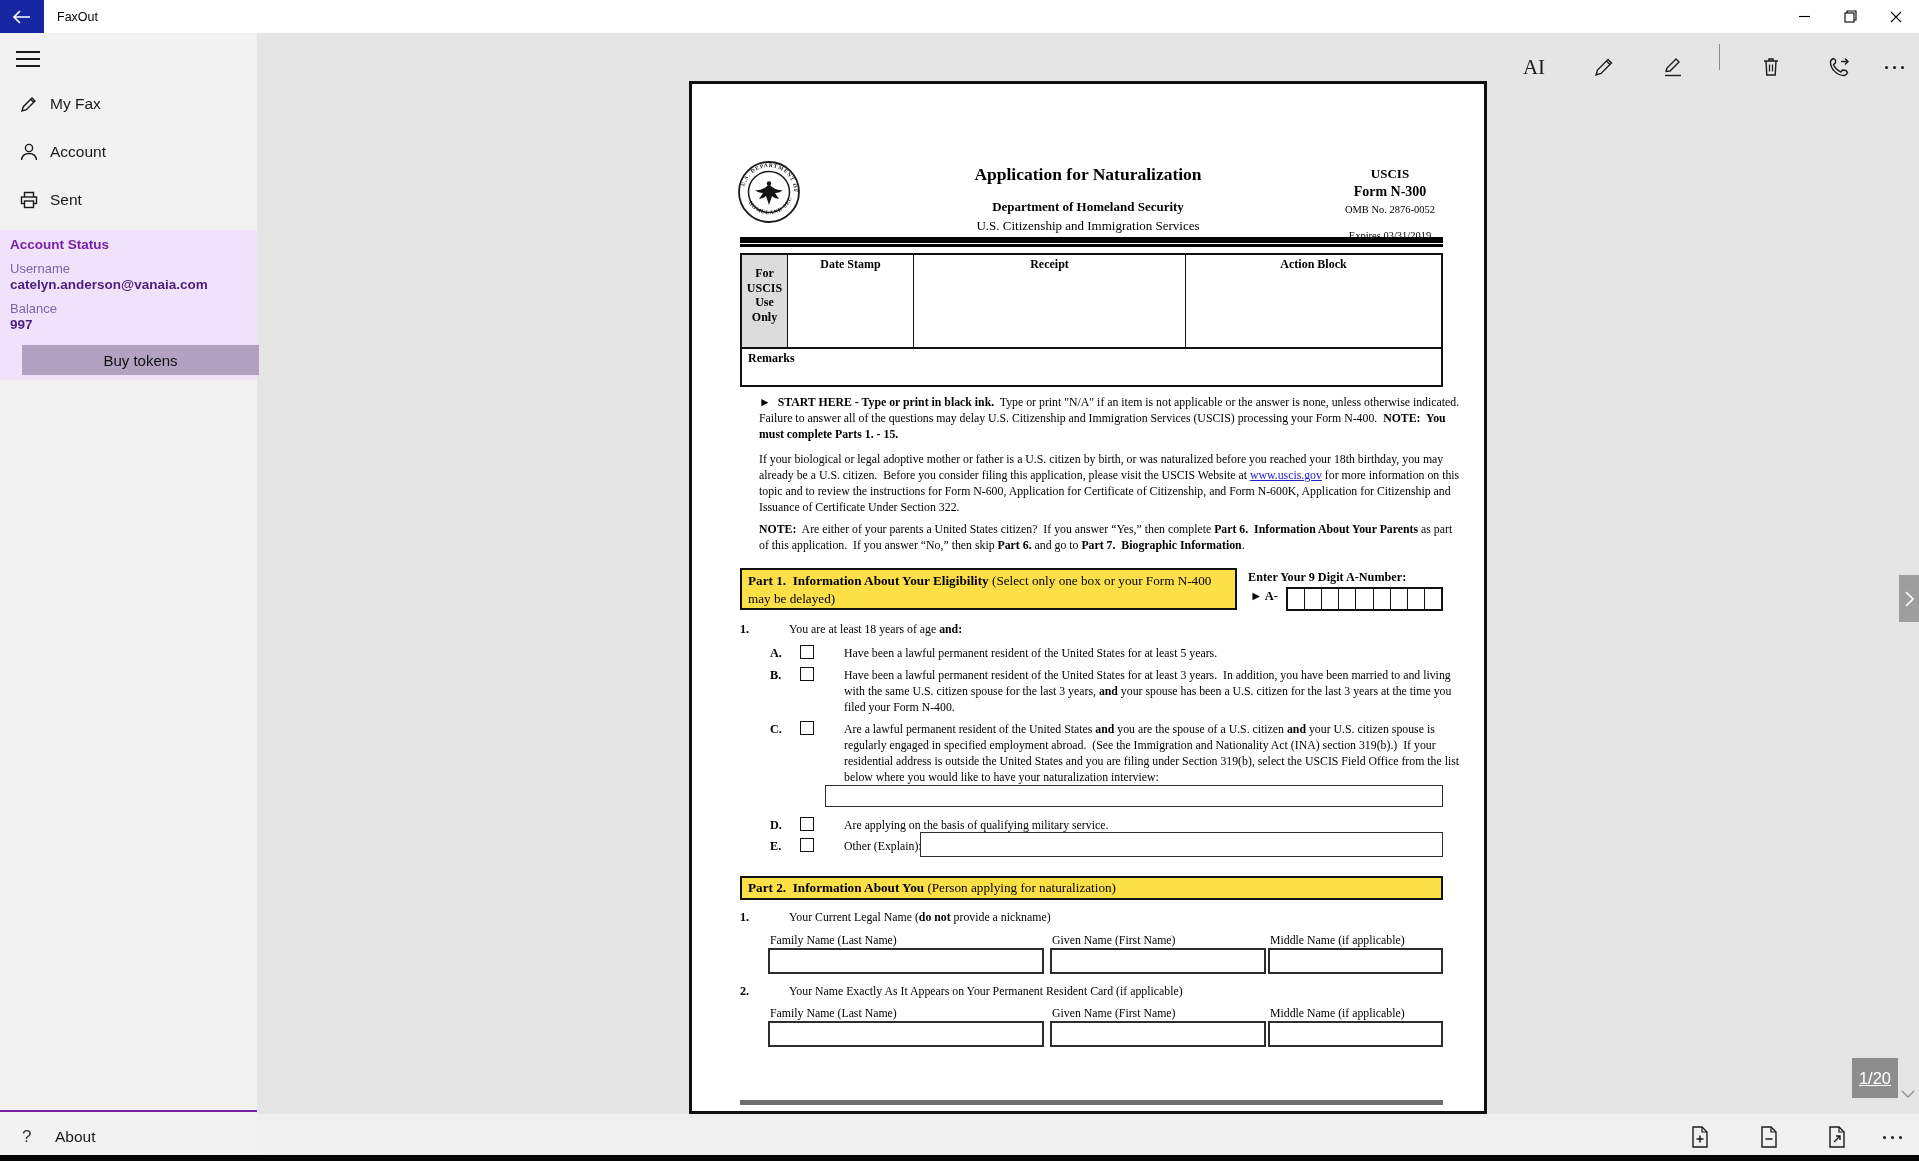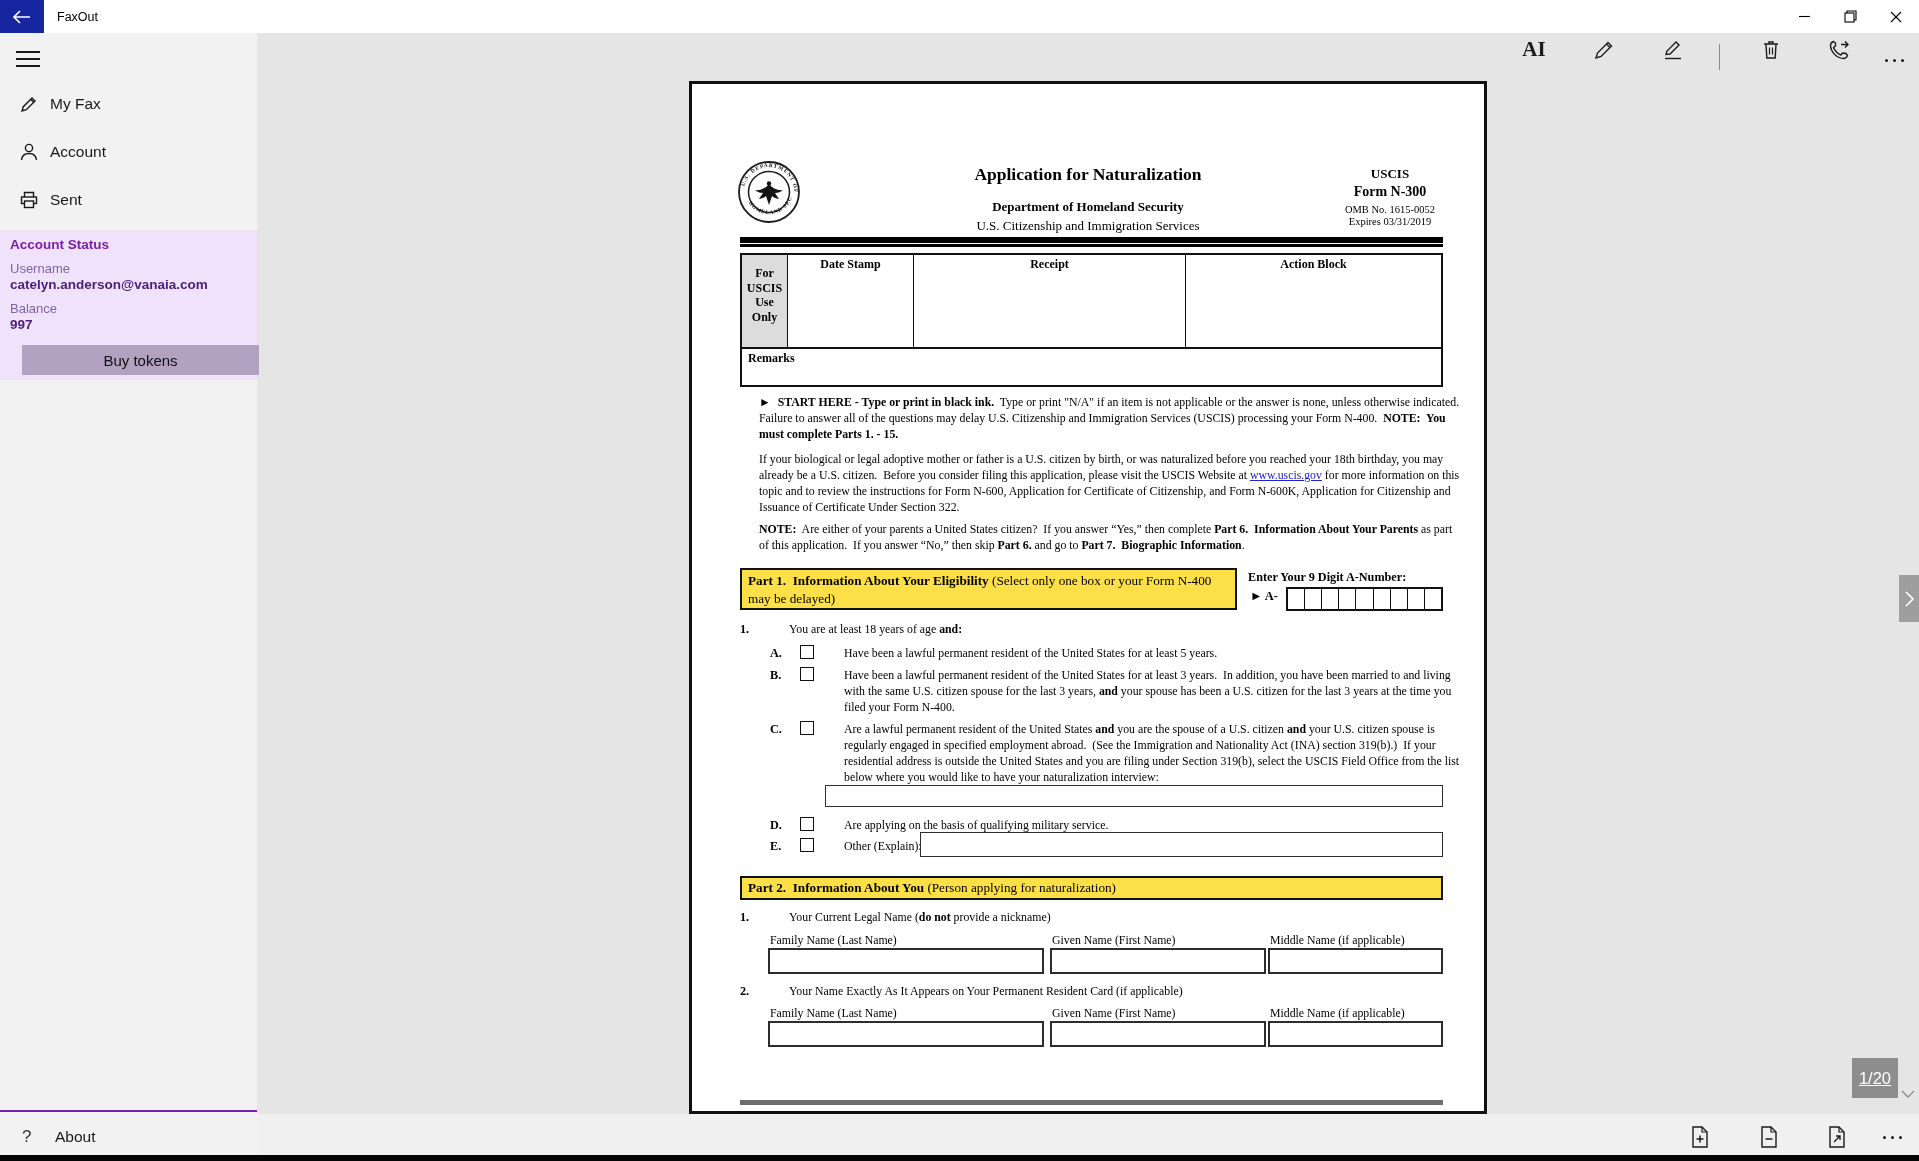--- a/index.html
+++ b/index.html
@@ -34,22 +34,22 @@
   .acct-value { font-size:13.5px; font-weight:bold; color:#4b1e7d; margin-top:1px; }
   .buybtn { position:absolute; left:22px; top:115px; width:237px; height:30px; background:#b2a1c1; border:none;
             font-family:"Liberation Sans",sans-serif; font-size:15px; color:#111; cursor:pointer; }
 
   .about-divider { position:absolute; left:0; top:1077px; width:257px; height:2px; background:#7a1fa8; }
   .aboutrow { position:absolute; left:0; top:1085px; width:257px; height:37px; display:flex; align-items:center; cursor:pointer; }
   .aboutrow .qicon { position:absolute; left:22px; font-size:17px; color:#333; font-weight:400; }
   .aboutrow .alabel { position:absolute; left:55px; font-size:15.5px; color:#191919; }
 
   
-  .toolbtn { position:absolute; top:30px; width:36px; height:32px; display:flex; align-items:flex-end; justify-content:center;
-             color:#1c1c1c; cursor:pointer; z-index:25;font-weight:bold; }
+  .toolbtn { position:absolute; top:51px; width:36px; height:32px; display:flex; align-items:center; justify-content:center;
+             color:#1c1c1c; cursor:pointer; z-index:25; }
   .tool-sep { position:absolute; top:44px; left:1719px; width:1px; height:26px; background:#8a8a8a; z-index:25; }
   .ai-glyph { font-family:"Liberation Serif",serif; font-size:21px; color:#1c1c1c; }
   .dots { display:flex; gap:5px; }
   .dots i { width:3px; height:3px; background:#1c1c1c; border-radius:50%; display:block; }
 
   
   .bbtn { position:absolute; top:1121px; width:32px; height:32px; display:flex; align-items:center; justify-content:center;
           color:#1c1c1c; cursor:pointer; z-index:15; }
 
   
@@ -67,21 +67,21 @@
   .b { font-weight:bold; }
   .dtext { font-size:11.8px; line-height:15.9px; white-space:pre-wrap;margin-left:19px; }
   .doc-head-center { position:absolute; left:166px; top:80px; width:460px; text-align:center; }
   .doc-title { font-size:17.5px; font-weight:bold; }
   .doc-dept { font-size:13px; font-weight:bold; margin-top:14px; }
   .doc-agency { font-size:13px; margin-top:3px; }
   .doc-head-right { position:absolute; left:644px; top:82px; width:108px; text-align:center; }
   .dh-uscis { font-size:13px; font-weight:bold; }
   .dh-form { font-size:14px; font-weight:bold; margin-top:2px; }
   .dh-omb { font-size:10.5px; margin-top:4px; }
-  .dh-exp { font-size:10.5px; margin-top:1px; }
+  .dh-exp { font-size:10.5px; margin-top:15px; }
   .rule1 { position:absolute; left:48px; top:153px; width:703px; height:6px; background:#000; }
   .rule2 { position:absolute; left:48px; top:160px; width:703px; height:3px; background:#000; }
 
   .use-table { position:absolute; left:48px; top:169px; width:703px; height:134px; border:2.5px solid #111; display:flex; flex-direction:column; }
   .ut-row1 { display:flex; height:92px; }
   .ut-side { width:46px; background:#dcdcdc; border-right:1.5px solid #111; text-align:center; padding-top:11px;
              font-weight:bold; font-size:12px; line-height:14.5px; }
   .ut-cell { border-right:1.5px solid #111; text-align:center; padding-top:2px; font-weight:bold; font-size:12px; }
   .ut-c1 { width:126px; } .ut-c2 { width:272px; } .ut-c3 { flex:1; border-right:none; }
   .ut-row2 { border-top:2px solid #111; flex:1; font-weight:bold; font-size:12px; padding:2px 6px; }
@@ -241,21 +241,21 @@
   </svg>
 
   <div class="doc-head-center">
     <div class="doc-title">Application for Naturalization</div>
     <div class="doc-dept">Department of Homeland Security</div>
     <div class="doc-agency">U.S. Citizenship and Immigration Services</div>
   </div>
   <div class="doc-head-right">
     <div class="dh-uscis">USCIS</div>
     <div class="dh-form">Form N-300</div>
-    <div class="dh-omb">OMB No. 1615-0052</div>
+    <div class="dh-omb">OMB No. 2876-0052</div>
     <div class="dh-exp">Expires 03/31/2019</div>
   </div>
   <div class="rule1"></div>
   <div class="rule2"></div>
 
   <div class="use-table">
     <div class="ut-row1">
       <div class="ut-side">
         <div>For</div>
           <div>USCIS</div>

